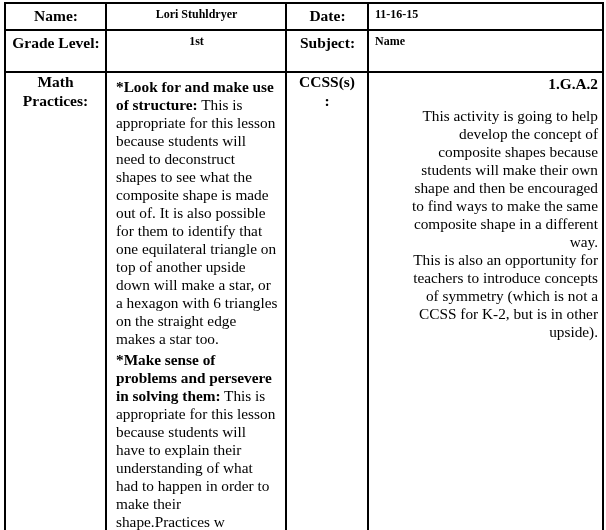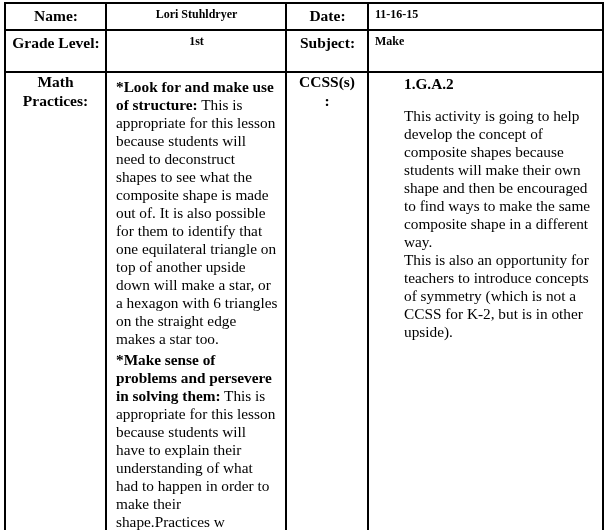--- a/index.html
+++ b/index.html
@@ -80,21 +80,21 @@
     font-size: 15.3px;
     line-height: 1.175;
     text-align: left;
     padding: 2px 4px 0 6px;
   }
   .body-text .b { font-weight: bold; }
 
   .ccss-text {
     font-size: 15.3px;
     line-height: 1.175;
-    text-align: left;
+    text-align: right;
     padding: 2px 4px 0 7px;
     margin-left: 28px;
   }
   .ccss-code {
     font-weight: bold;
     font-size: 15.3px;
     line-height: 1.175;
     margin-bottom: 14px;
   }
   .ccss-para { margin: 0 0 0 0; }
@@ -138,21 +138,21 @@
         <td class="row2-cell">
           <div class="cell-pad lbl">Grade Level:</div>
         </td>
         <td class="row2-cell">
           <div class="cell-pad val-center">1st</div>
         </td>
         <td class="row2-cell">
           <div class="cell-pad lbl">Subject:</div>
         </td>
         <td class="row2-val">
-          <div class="cell-pad val-left">Make</div>
+          <div class="cell-pad val-left">Name</div>
         </td>
       </tr>
       <tr>
         <td class="body-cell label-mid">
           <div class="label-stack">Math Practices:</div>
         </td>
         <td class="body-cell">
           <div class="body-text">
             <p><span class="b">*Look for and make use of structure:</span><span> This is appropriate for this lesson because students will need to deconstruct shapes to see what the composite shape is made out of.  It is also possible for them to identify that one equilateral triangle on top of another upside down will make a star, or a hexagon with 6 triangles on the straight edge makes a star too.</span></p>
             <p><span class="b">*Make sense of problems and persevere in solving them:</span><span>  This is appropriate for this lesson because students will have to explain their understanding of what had to happen in order to make their shape.</span><span>Practices w</span></p>

